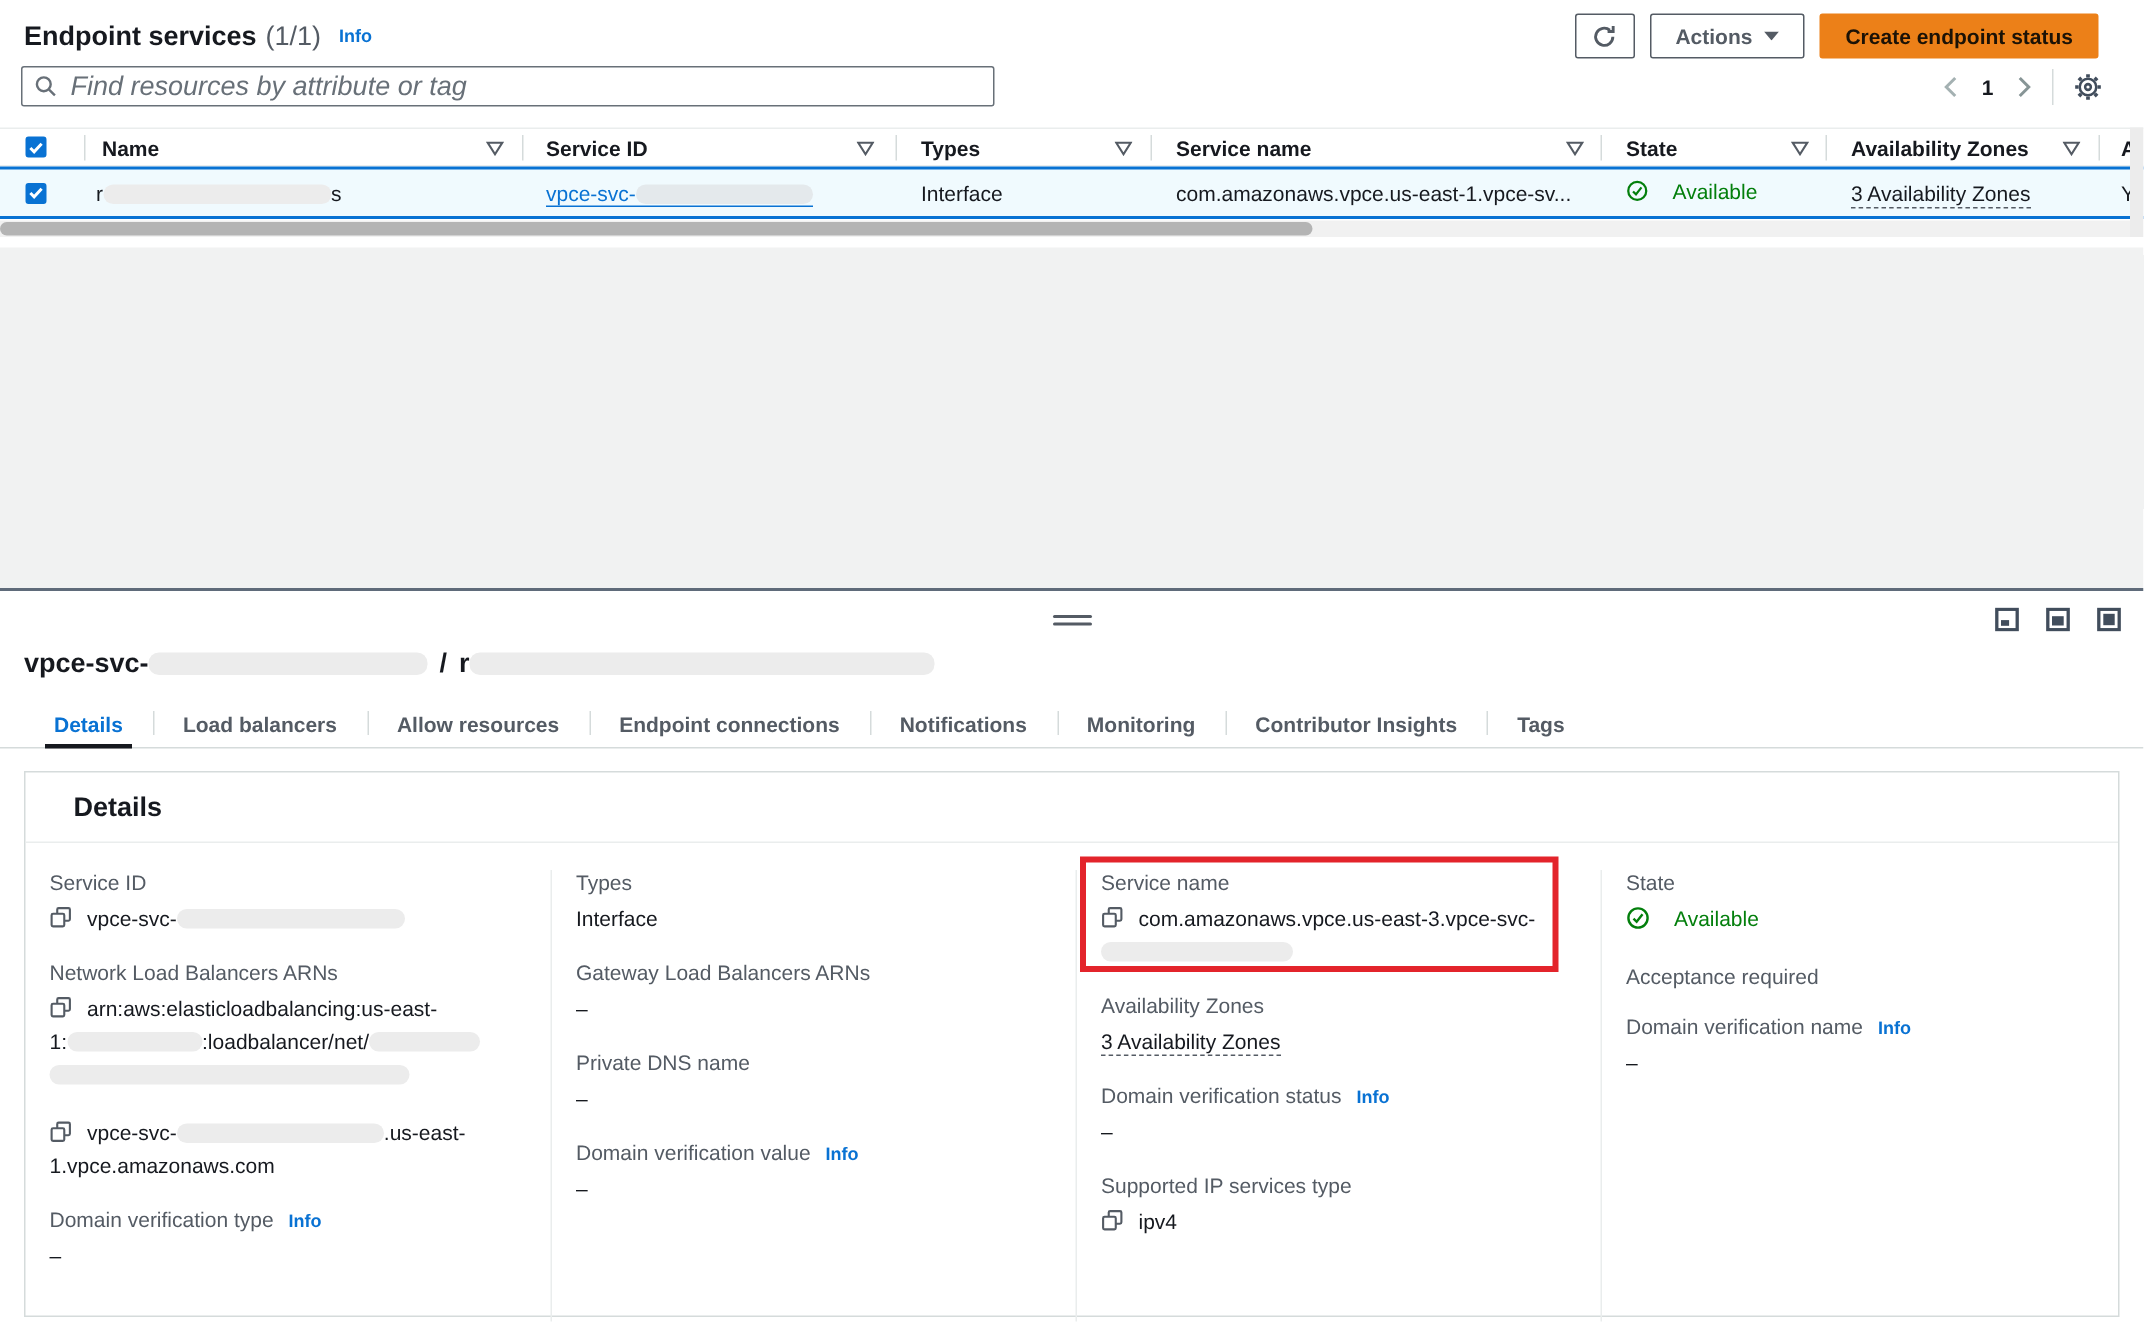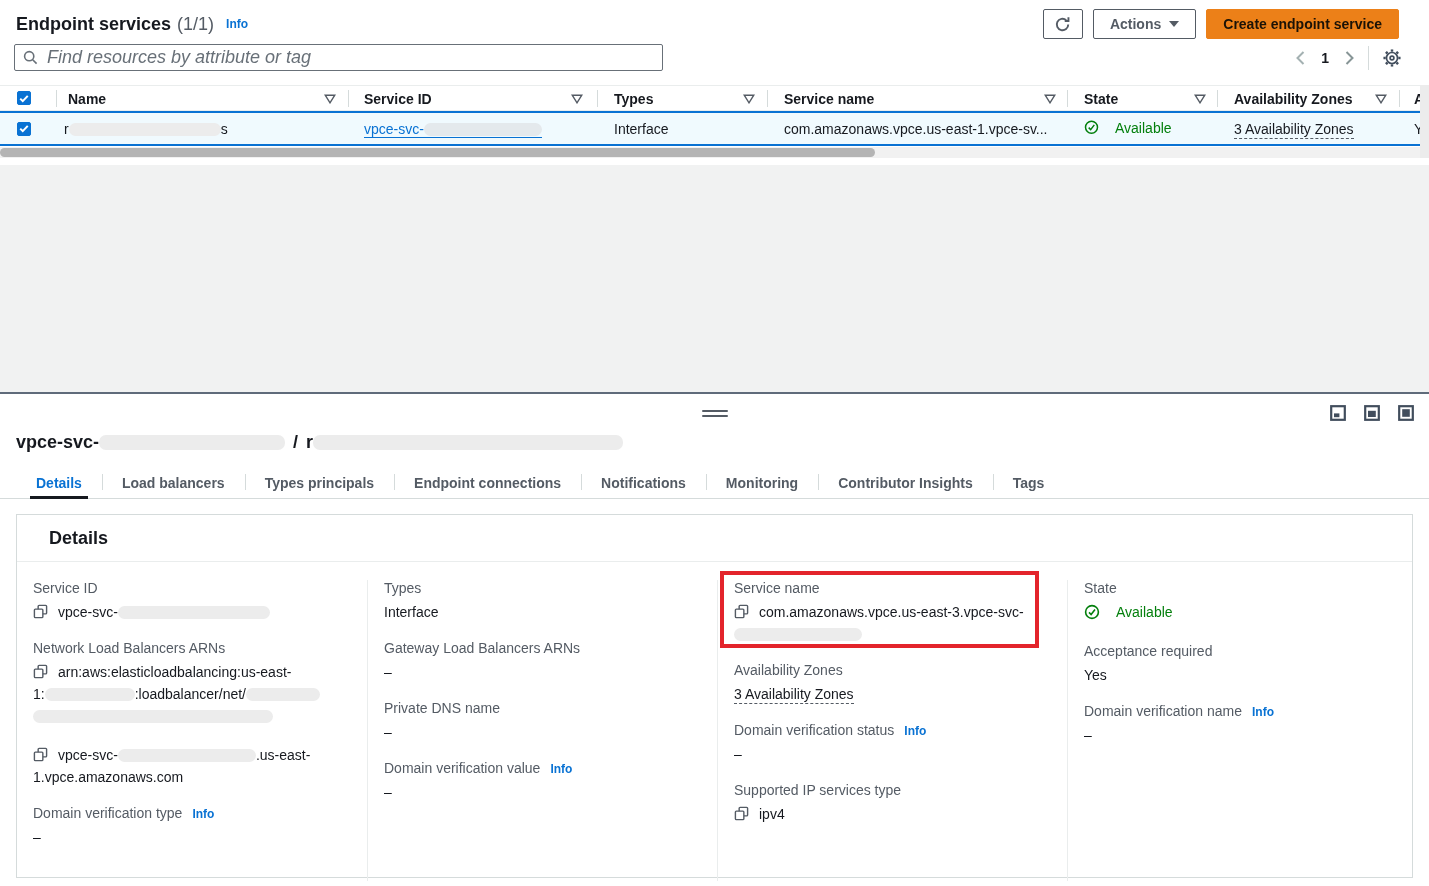--- a/index.html
+++ b/index.html
@@ -117,21 +117,21 @@
       </button>
       <button class="btn">
         <span>Actions</span>
         <span>
           <svg width="10" height="6" viewBox="0 0 10 6">
               <path d="M0 0h10L5 6z" fill="#545b64"></path>
             </svg>
         </span>
       </button>
       <button class="btn btn-primary">
-        <span>Create endpoint service</span>
+        <span>Create endpoint status</span>
       </button>
     </div>
   </div>
 
   <div class="toolbar-row">
     <div class="search-box">
       <span>
         <svg width="15" height="15" viewBox="0 0 15 15" fill="none" stroke="#687078" stroke-width="1.6">
           <circle cx="6.2" cy="6.2" r="4.6"></circle>
             <path d="M9.7 9.7 13.6 13.6"></path>
@@ -337,21 +337,21 @@
   </div>
 
   <div class="tabs">
     <div class="tab active">
         <span>Details</span>
       </div>
     <div class="tab">
         <span>Load balancers</span>
       </div>
     <div class="tab">
-        <span>Types principals</span>
+        <span>Allow resources</span>
       </div>
     <div class="tab">
         <span>Endpoint connections</span>
       </div>
     <div class="tab">
         <span>Notifications</span>
       </div>
     <div class="tab">
         <span>Monitoring</span>
       </div>
@@ -485,21 +485,20 @@
                     <circle cx="8" cy="8" r="6.4"></circle>
                     <path d="M5 8.4l2.1 2.1 3.9-5"></path>
                   </svg>
               </span>
               <span>Available</span>
             </span>
           </div>
         </div>
         <div class="field">
           <div class="flabel">Acceptance required</div>
-          <div class="fvalue">Yes</div>
         </div>
         <div class="field">
           <div class="flabel">
             <span>Domain verification name</span>
             <span class="info-sm">Info</span>
           </div>
           <div class="fvalue">–</div>
         </div>
       </div>
 

